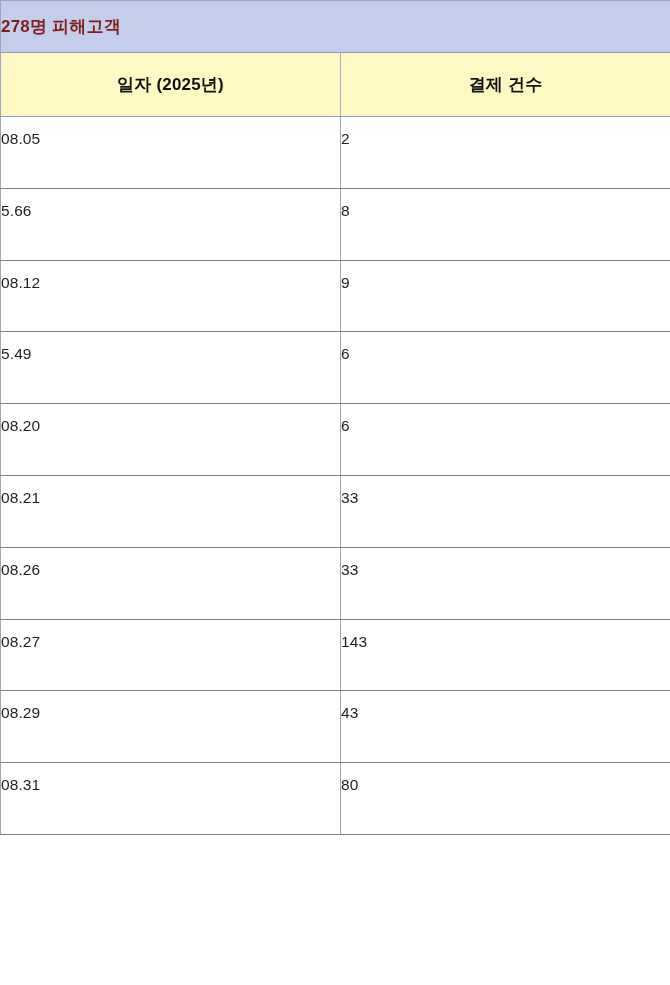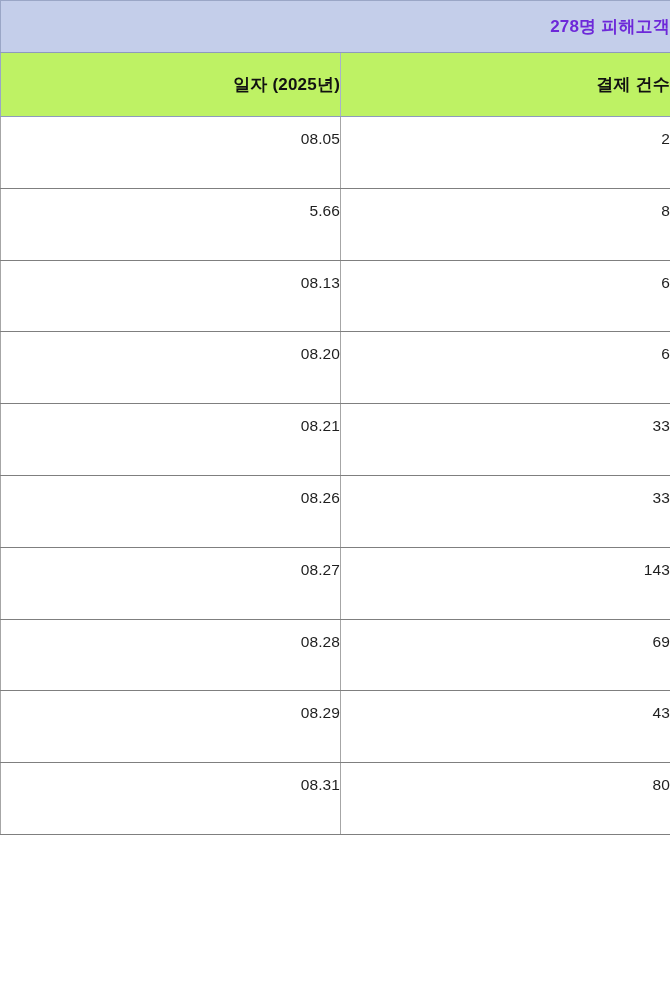--- a/index.html
+++ b/index.html
@@ -35,54 +35,54 @@
   col.col-count { width: 330px; }
 
   
   tr.title-row th.title-cell {
     background: #c4ceea;
     height: 51px;
     border-top: 1px solid #9aa6c6;
     border-bottom: 1px solid #8e9bbd;
     border-left: 1px solid #9aa6c6;
     border-right: 1px solid #9aa6c6;
-    text-align: right;
+    text-align: left;
     vertical-align: middle;
     font-size: 17px;
     font-weight: bold;
     letter-spacing: 0.2px;
-    color: #6d28d9;
+    color: #7f1d1d;
     padding: 0;
   }
 
   
   tr.header-row th.header-cell {
-    background: #bef264;
+    background: #fef9c3;
     height: 63px;
     border-bottom: 1px solid #8e9bbd;
     border-left: 1px solid #9aa6c6;
     border-right: 1px solid #9aa6c6;
-    text-align: right;
+    text-align: center;
     vertical-align: middle;
     font-size: 17px;
     font-weight: bold;
     letter-spacing: 0.2px;
     color: #111111;
     padding: 0;
   }
   tr.header-row th.header-cell.c-date  { border-right: 1px solid #a8b1cc; }
 
   
   tbody tr.data-row td.data-cell {
     height: 57.8px;
     border-bottom: 1px solid #7f7f7f;
     border-left: 1px solid #a6a6a6;
     border-right: 1px solid #a6a6a6;
     background: #ffffff;
-    text-align: right;
+    text-align: left;
     vertical-align: top;
     padding: 13px 0 0 0;
     font-size: 15.5px;
     font-weight: normal;
     color: #1f1f1f;
     line-height: 1.1;
     letter-spacing: 0.1px;
   }
   tbody tr.data-row td.data-cell.c-date  { border-right: 1px solid #a6a6a6; }
   tbody tr.data-row td.data-cell.c-count { border-left: 1px solid #a6a6a6; }
@@ -108,44 +108,44 @@
     <tbody id="table-body">
         <tr class="data-row">
           <td class="data-cell c-date">08.05</td>
           <td class="data-cell c-count">2</td>
         </tr>
         <tr class="data-row">
           <td class="data-cell c-date">5.66</td>
           <td class="data-cell c-count">8</td>
         </tr>
         <tr class="data-row">
-          <td class="data-cell c-date">08.13</td>
+          <td class="data-cell c-date">08.12</td>
+          <td class="data-cell c-count">9</td>
+        </tr>
+        <tr class="data-row">
+          <td class="data-cell c-date">5.49</td>
           <td class="data-cell c-count">6</td>
         </tr>
         <tr class="data-row">
           <td class="data-cell c-date">08.20</td>
           <td class="data-cell c-count">6</td>
         </tr>
         <tr class="data-row">
           <td class="data-cell c-date">08.21</td>
           <td class="data-cell c-count">33</td>
         </tr>
         <tr class="data-row">
           <td class="data-cell c-date">08.26</td>
           <td class="data-cell c-count">33</td>
         </tr>
         <tr class="data-row">
           <td class="data-cell c-date">08.27</td>
           <td class="data-cell c-count">143</td>
         </tr>
         <tr class="data-row">
-          <td class="data-cell c-date">08.28</td>
-          <td class="data-cell c-count">69</td>
-        </tr>
-        <tr class="data-row">
           <td class="data-cell c-date">08.29</td>
           <td class="data-cell c-count">43</td>
         </tr>
         <tr class="data-row">
           <td class="data-cell c-date">08.31</td>
           <td class="data-cell c-count">80</td>
         </tr>
       </tbody>
   </table>
 </div>

